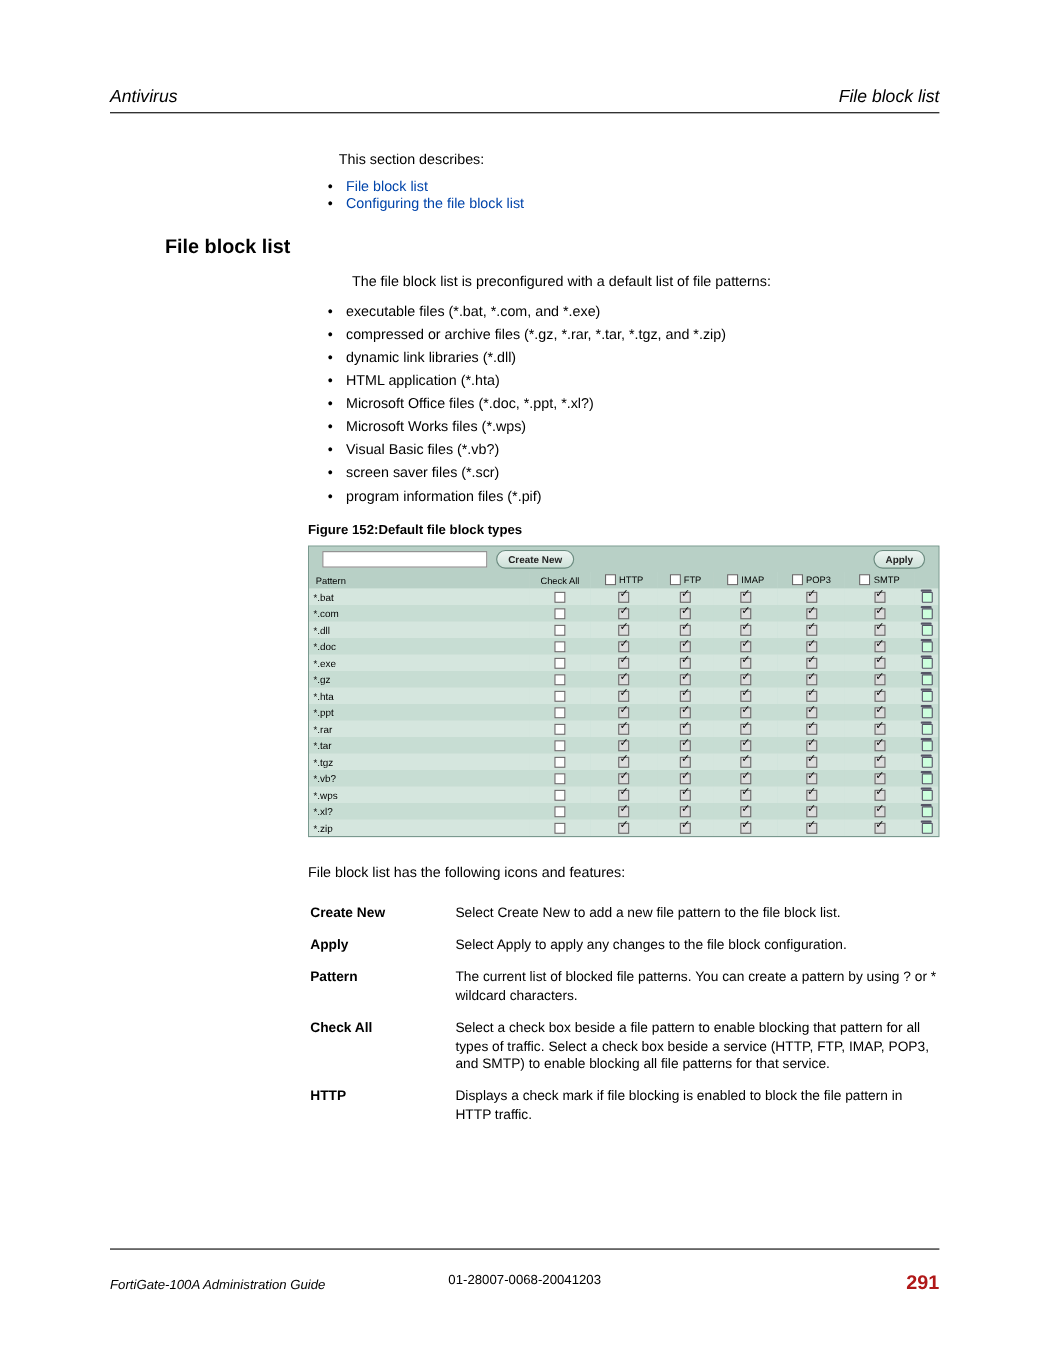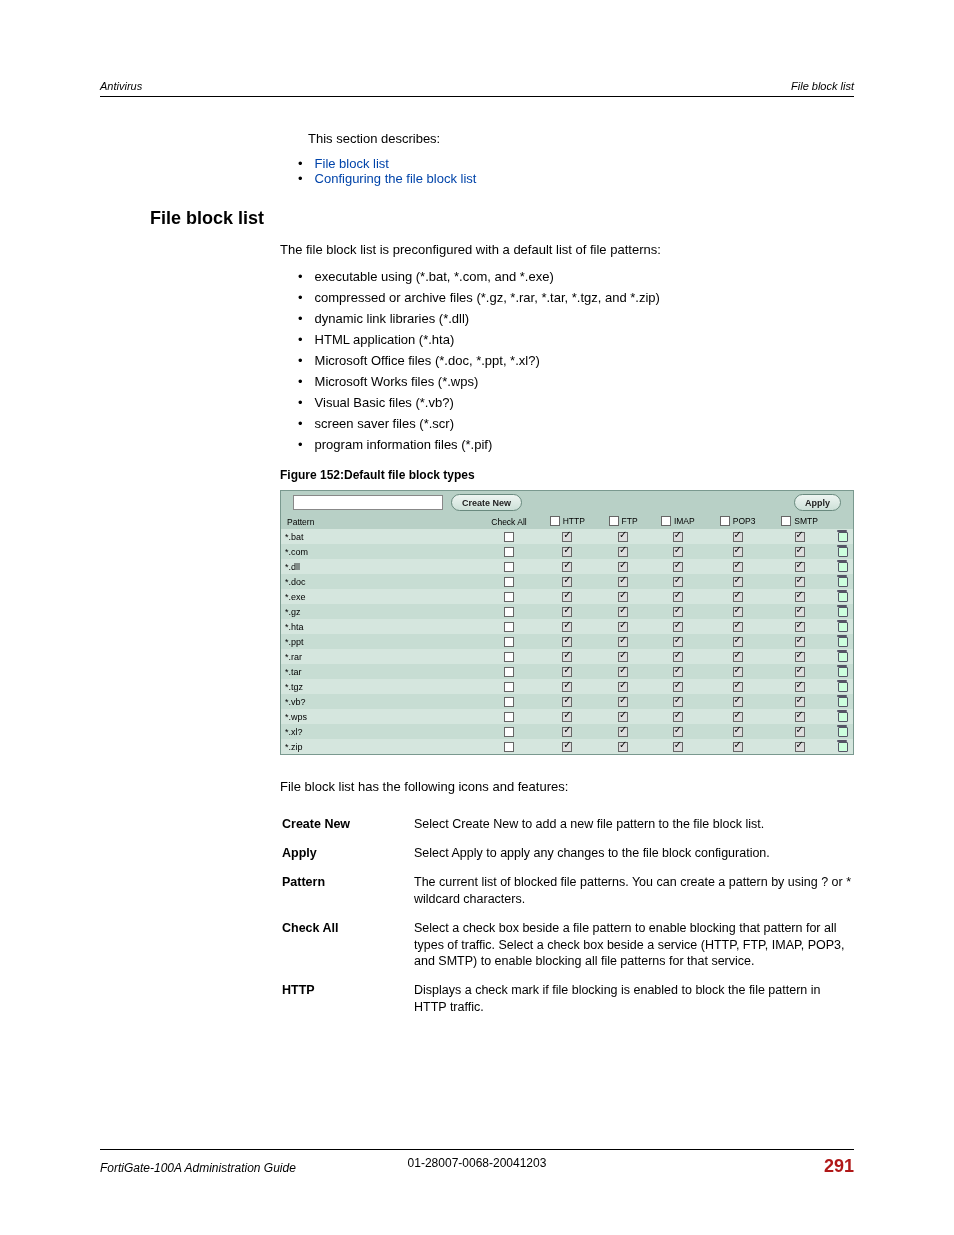--- a/index.html
+++ b/index.html
@@ -10,37 +10,37 @@
     background: #fff;
     width: 954px;
     height: 1235px;
     position: relative;
     padding: 80px 100px 60px 100px;
   }
   .header-row {
     display: flex;
     justify-content: space-between;
     font-style: italic;
-    font-size: 11px;
+    font-size: 16px;
     margin-bottom: 4px;
   }
   .hr-top { border: none; border-top: 1px solid #000; margin-bottom: 34px; }
   .content { margin-left: 180px; margin-right: 0; }
   .intro { margin-bottom: 10px; margin-left: 28px; }
   .links-list { list-style: none; margin-left: 18px; margin-bottom: 22px; }
   .links-list li::before { content: "•"; margin-right: 12px; color: #000; }
   .link { color: #0044aa; text-decoration: none; }
   .section-h2 {
     font-family: Arial, Helvetica, sans-serif;
     font-weight: bold;
     font-size: 18px;
     margin-left: 50px;
     margin-bottom: 12px;
   }
-  .para { margin-bottom: 10px; line-height: 1.4; }
+  .para { margin-bottom: 10px; line-height: 1.4; margin-left: 40px; }
   .bullets { list-style: none; margin-left: 18px; margin-bottom: 16px; }
   .bullets li { margin-bottom: 6px; }
   .bullets li::before { content: "•"; margin-right: 12px; }
   .fig-caption { font-weight: bold; font-size: 12px; margin-bottom: 8px; margin-top: 4px; }
 
   
   .ui-wrap { border: 1px solid #7a998f; background: #c7ddd3; font-size: 9px; font-family: Verdana, Arial, sans-serif; margin-bottom: 24px; }
   .ui-top {
     display: flex; align-items: center; justify-content: space-between;
     padding: 3px 12px; background: #b8d0c6;
@@ -87,21 +87,21 @@
     background:#556; border-radius:1px;
   }
 
   .features-intro { margin-bottom: 20px; }
   .feat-table { width: 100%; }
   .feat-table td { vertical-align: top; padding-bottom: 10px; font-size: 12.5px; line-height: 1.35; }
   .feat-table td.k { font-weight: bold; width: 130px; }
 
   .footer {
     position: absolute; bottom: 58px; left: 100px; right: 100px;
-    border-top: 1px solid #000; padding-top: 6px;
+    border-top: 1px solid #000; padding-top: 20px;
     display: flex; justify-content: space-between; align-items: baseline;
     font-size: 12px;
   }
   .footer .left { font-style: italic; }
   .footer .mid { position:absolute; left:50%; transform:translateX(-50%); }
   .footer .right { font-weight: bold; color: #b01818; font-size: 18px; font-style: normal; }
 </style>
 </head>
 <body>
 
@@ -117,21 +117,21 @@
     <li><a class="link">File block list</a></li>
     <li><a class="link">Configuring the file block list</a></li>
   </ul>
 </div>
 
 <h2 class="section-h2">File block list</h2>
 
 <div class="content">
   <p class="para">The file block list is preconfigured with a default list of file patterns:</p>
   <ul class="bullets">
-    <li>executable using (*.bat, *.com, and *.exe)</li>
+    <li>executable files (*.bat, *.com, and *.exe)</li>
     <li>compressed or archive files (*.gz, *.rar, *.tar, *.tgz, and *.zip)</li>
     <li>dynamic link libraries (*.dll)</li>
     <li>HTML application (*.hta)</li>
     <li>Microsoft Office files (*.doc, *.ppt, *.xl?)</li>
     <li>Microsoft Works files (*.wps)</li>
     <li>Visual Basic files (*.vb?)</li>
     <li>screen saver files (*.scr)</li>
     <li>program information files (*.pif)</li>
   </ul>
 

